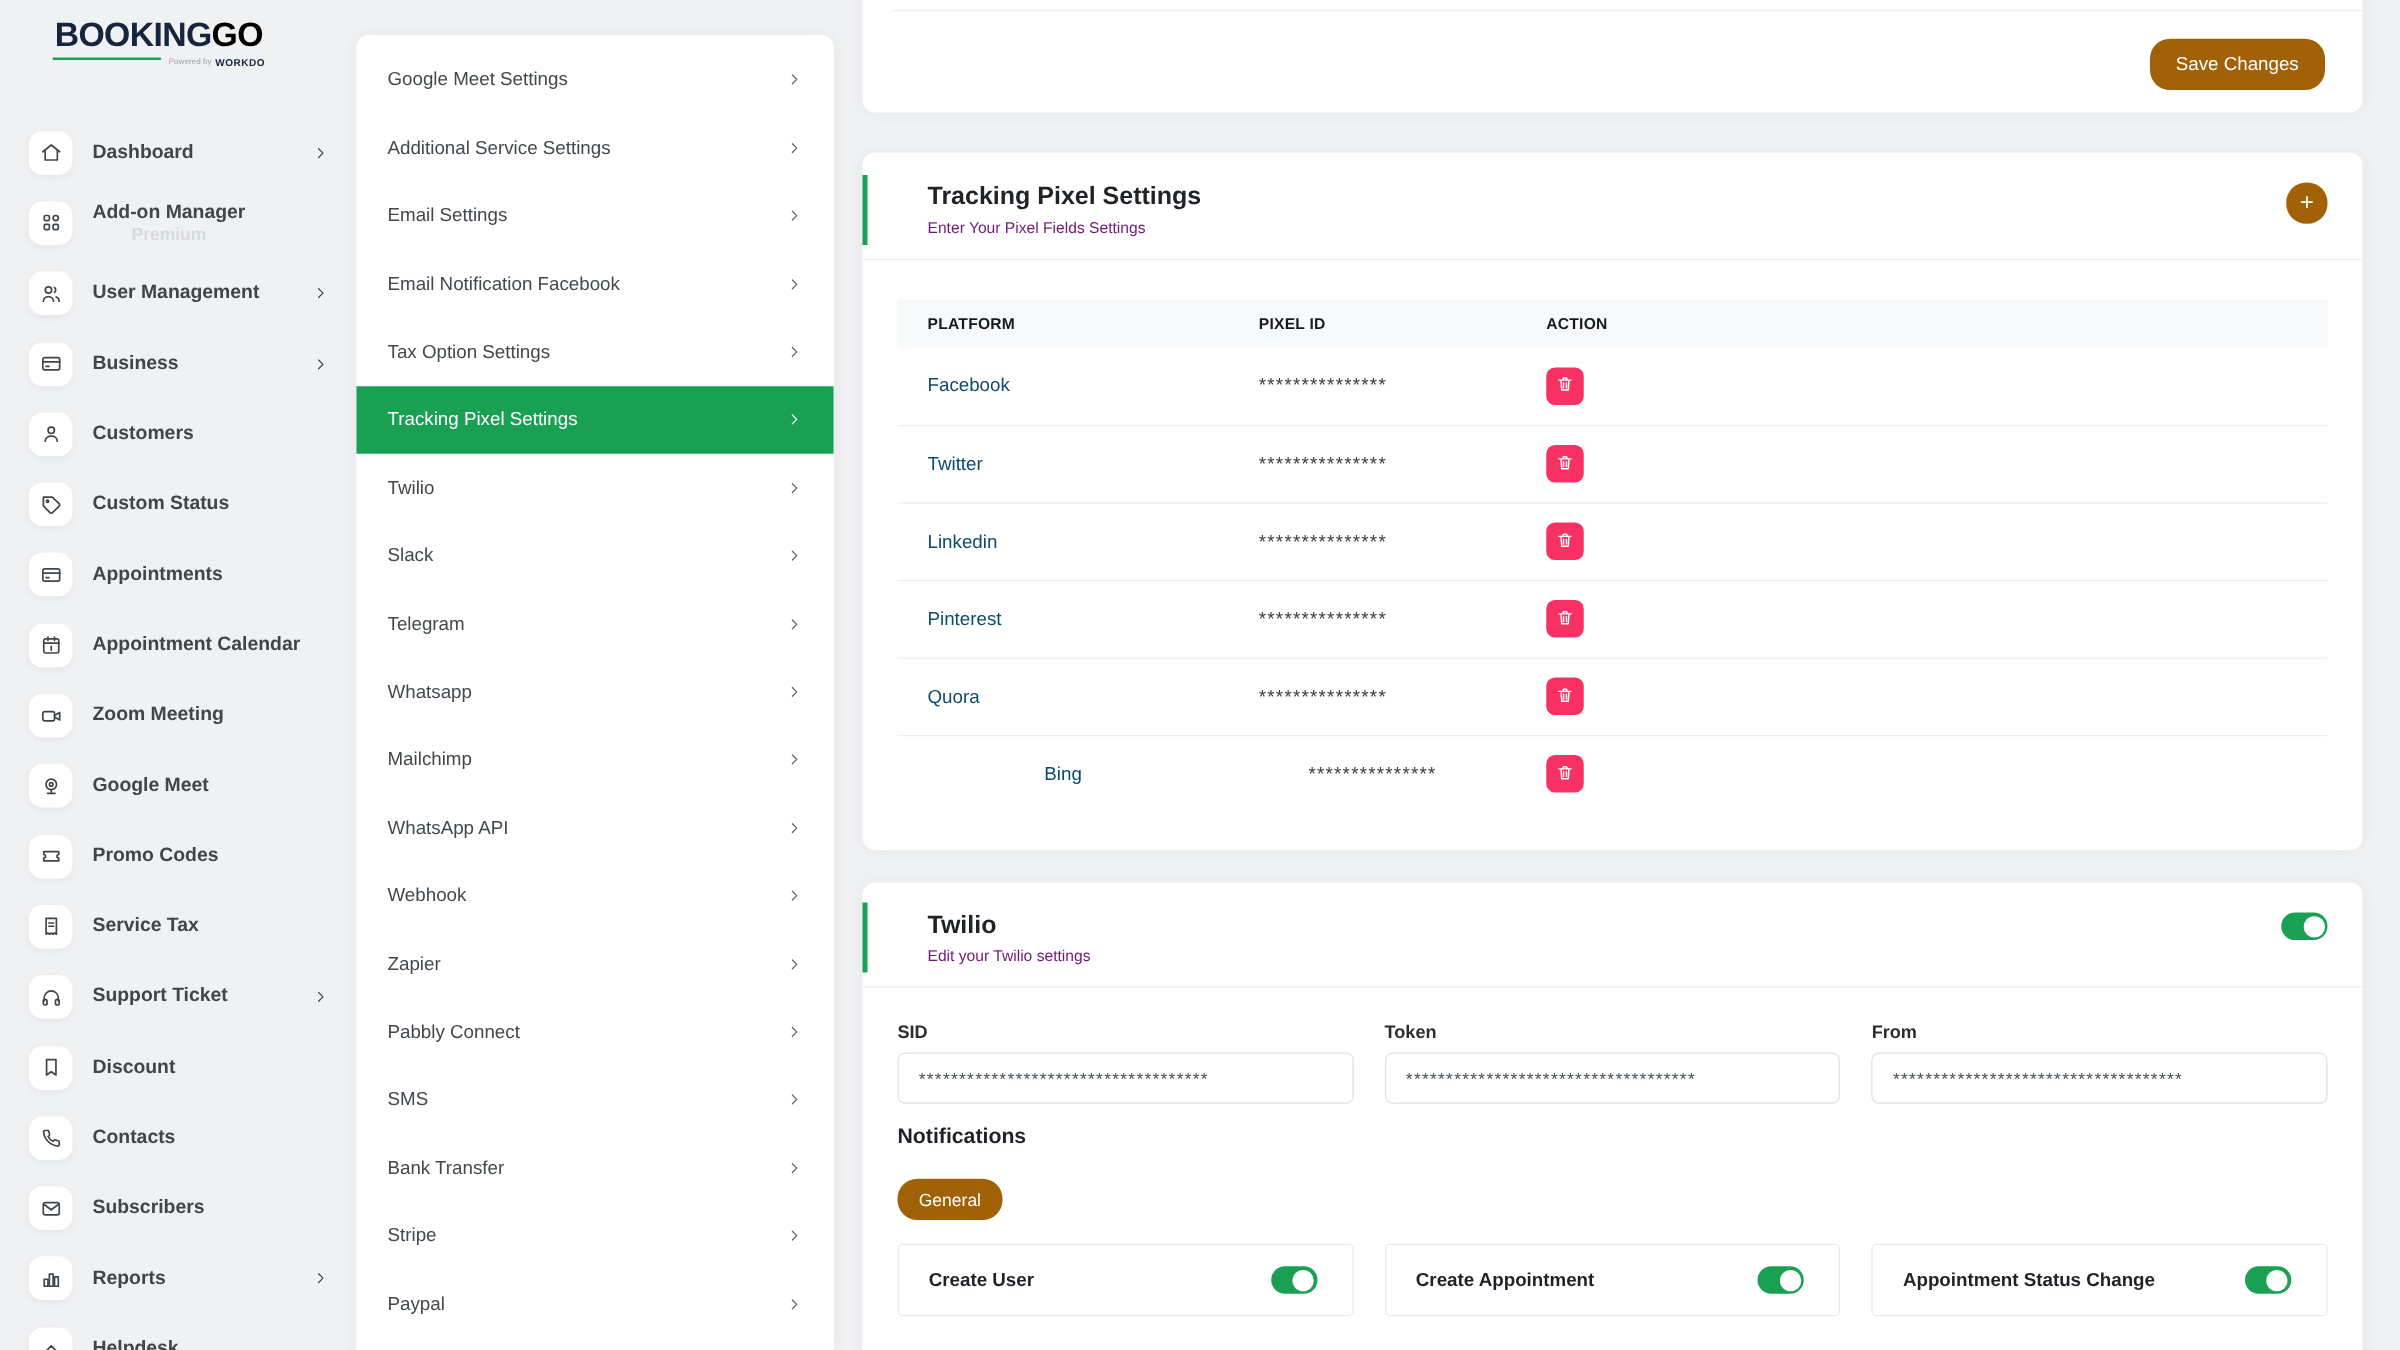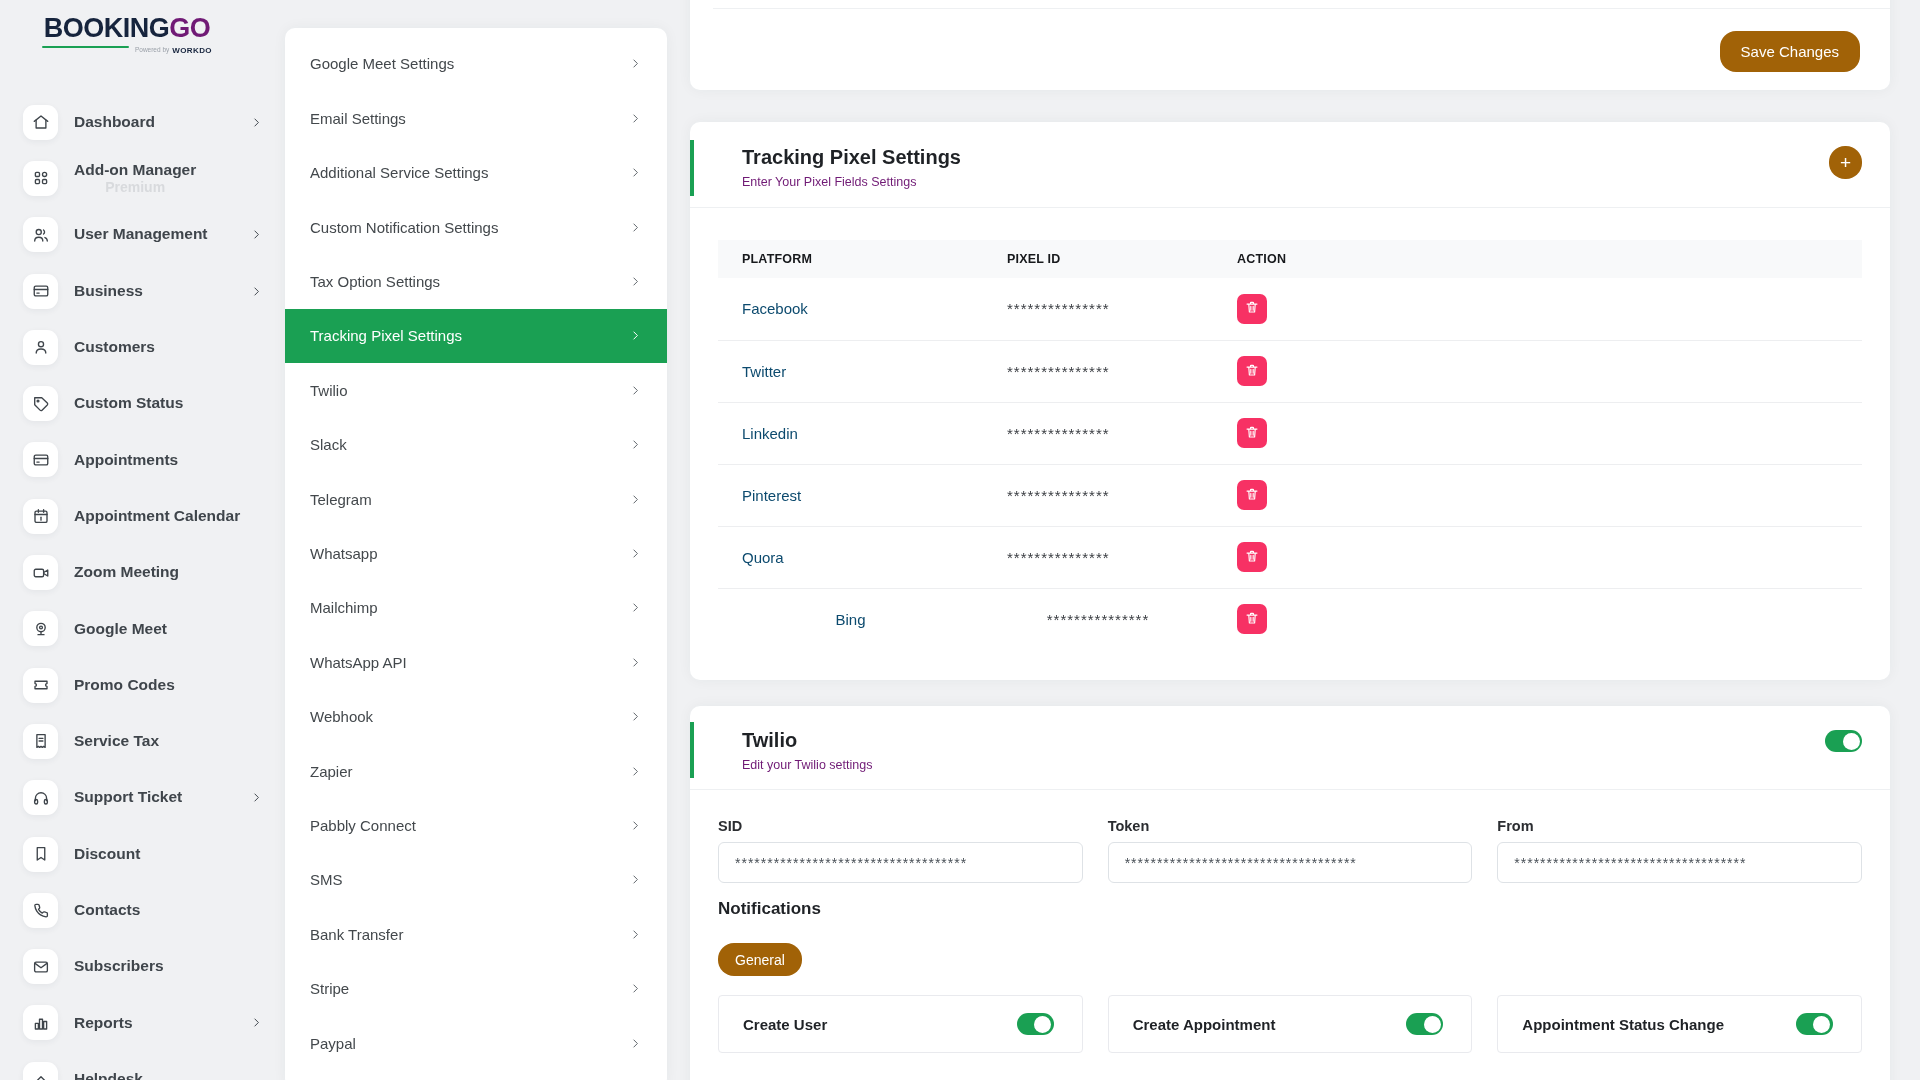--- a/index.html
+++ b/index.html
@@ -4,21 +4,21 @@
 <style>
   * { margin:0; padding:0; box-sizing:border-box; }
   html,body { width:1920px; height:1080px; overflow:hidden; }
   body { font-family:"Liberation Sans","DejaVu Sans",sans-serif; background:#f0f1f3; color:#2f3236; }
   .page { position:relative; width:1920px; height:1080px; overflow:hidden; }
 
   
   .sidebar { position:absolute; left:0; top:0; width:285px; height:1080px; }
   .logo { position:absolute; top:14px; left:42px; width:170px; text-align:center; }
   .logo-text { font-size:27px; font-weight:800; letter-spacing:-0.5px; color:#16243d; line-height:1.1; }
-  .logo-text .green { color:#701a75; }
+  .logo-text .green { color:#000000; }
   .powered { display:flex; align-items:flex-start; margin-top:2px; }
   .powered .pline { flex:1; height:2.5px; background:#1aa053; border-radius:2px; margin-right:6px; }
   .powered .ptext { font-size:6.5px; color:#9aa0a8; margin-right:3px; white-space:nowrap; }
   .powered .pbrand { font-size:8px; font-weight:800; color:#16243d; letter-spacing:0.4px; white-space:nowrap; }
   .nav { position:absolute; top:94px; left:0; right:0; display:flex; flex-direction:column; }
   .nav-item { height:56.3px; display:flex; align-items:center; padding:0 22px 0 23px; cursor:pointer; }
   .icon-box { width:35px; height:35px; min-width:35px; background:#ffffff; border-radius:11px;
               box-shadow:0 2px 6px rgba(40,50,60,0.06); display:flex; align-items:center; justify-content:center;
               color:#3f454b; }
   .icon-box svg { width:18px; height:18px; }
@@ -340,37 +340,37 @@
   <div class="settings-menu" id="settings-menu">
       <div class="menu-item">
         <span class="menu-label">Google Meet Settings</span>
         <span class="menu-chev">
           <svg viewBox="0 0 24 24" fill="none" stroke="currentColor" stroke-width="1.8" stroke-linecap="round" stroke-linejoin="round">
             <path d="m9 5.5 6.5 6.5L9 18.5"></path>
           </svg>
         </span>
       </div>
       <div class="menu-item">
+        <span class="menu-label">Additional Service Settings</span>
+        <span class="menu-chev">
+          <svg viewBox="0 0 24 24" fill="none" stroke="currentColor" stroke-width="1.8" stroke-linecap="round" stroke-linejoin="round">
+            <path d="m9 5.5 6.5 6.5L9 18.5"></path>
+          </svg>
+        </span>
+      </div>
+      <div class="menu-item">
         <span class="menu-label">Email Settings</span>
         <span class="menu-chev">
           <svg viewBox="0 0 24 24" fill="none" stroke="currentColor" stroke-width="1.8" stroke-linecap="round" stroke-linejoin="round">
             <path d="m9 5.5 6.5 6.5L9 18.5"></path>
           </svg>
         </span>
       </div>
       <div class="menu-item">
-        <span class="menu-label">Additional Service Settings</span>
-        <span class="menu-chev">
-          <svg viewBox="0 0 24 24" fill="none" stroke="currentColor" stroke-width="1.8" stroke-linecap="round" stroke-linejoin="round">
-            <path d="m9 5.5 6.5 6.5L9 18.5"></path>
-          </svg>
-        </span>
-      </div>
-      <div class="menu-item">
-        <span class="menu-label">Custom Notification Settings</span>
+        <span class="menu-label">Email Notification Facebook</span>
         <span class="menu-chev">
           <svg viewBox="0 0 24 24" fill="none" stroke="currentColor" stroke-width="1.8" stroke-linecap="round" stroke-linejoin="round">
             <path d="m9 5.5 6.5 6.5L9 18.5"></path>
           </svg>
         </span>
       </div>
       <div class="menu-item">
         <span class="menu-label">Tax Option Settings</span>
         <span class="menu-chev">
           <svg viewBox="0 0 24 24" fill="none" stroke="currentColor" stroke-width="1.8" stroke-linecap="round" stroke-linejoin="round">

